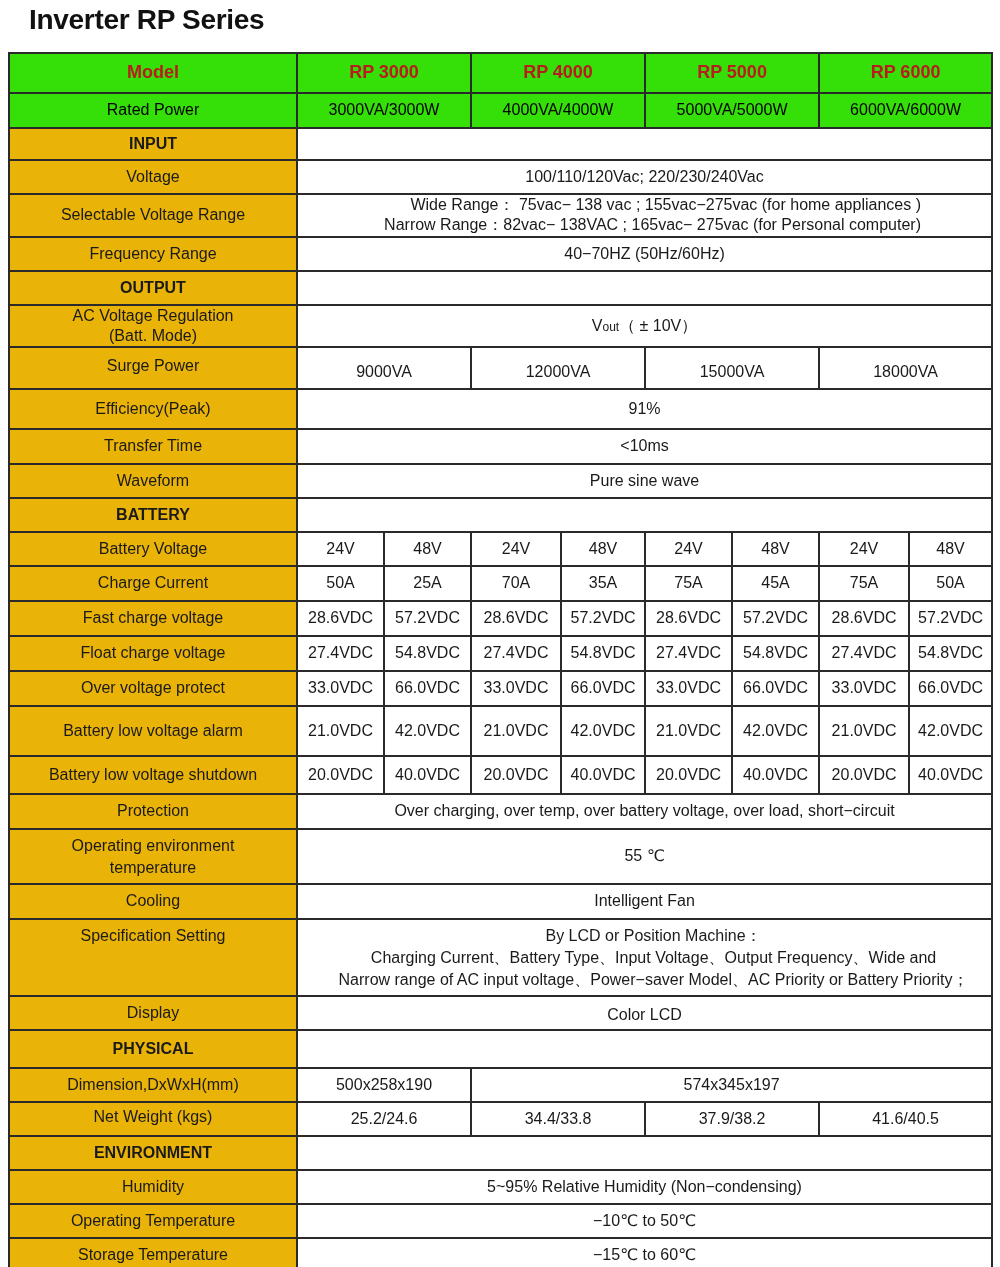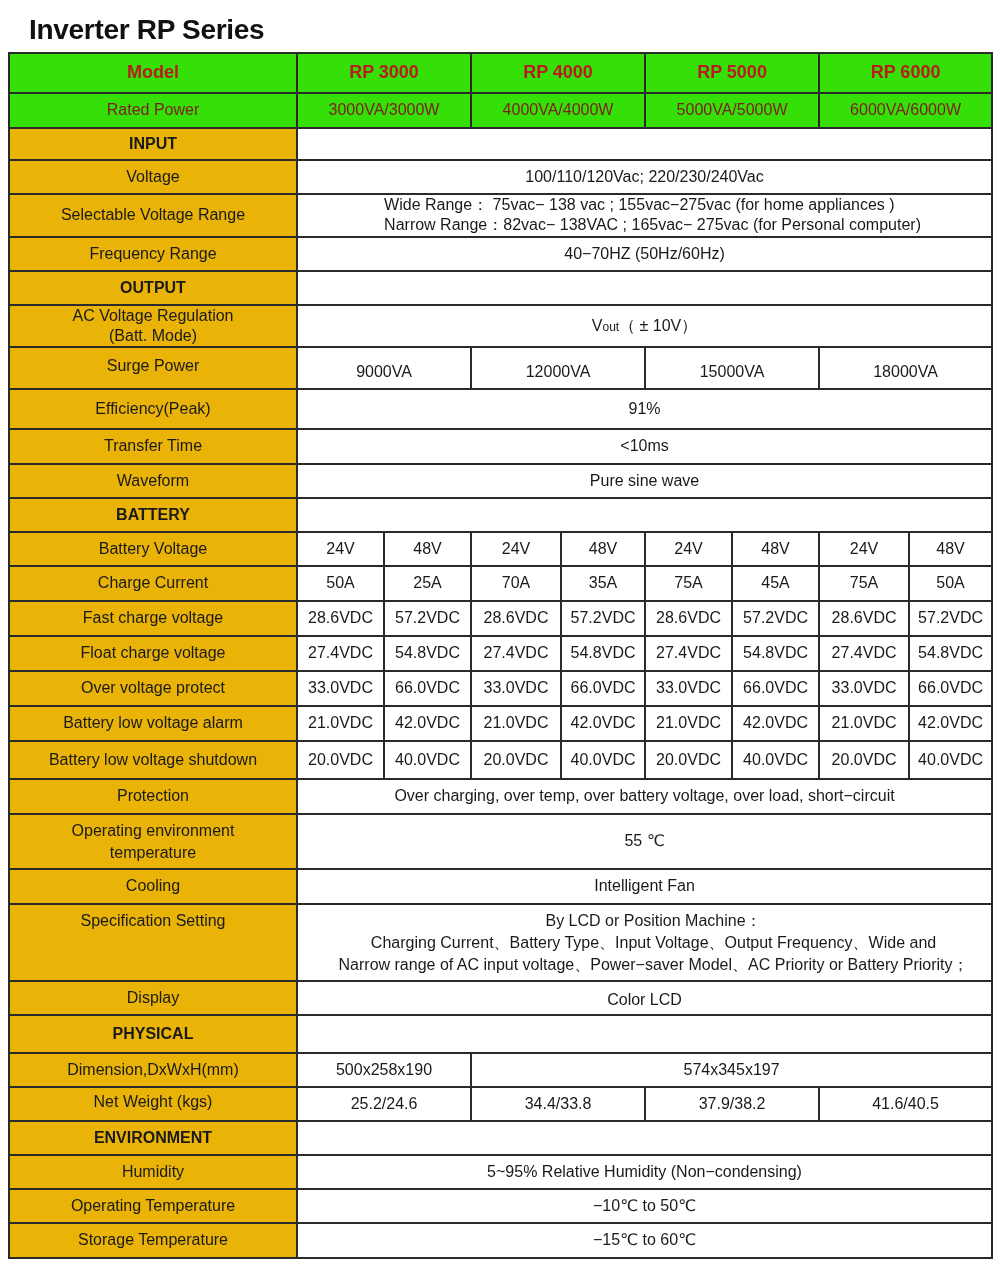--- a/index.html
+++ b/index.html
@@ -1,30 +1,30 @@
 <!DOCTYPE html>
 <html><head>
 <meta charset="utf-8">
 <style>
   html, body { margin: 0; padding: 0; background: #ffffff; }
   body { width: 1000px; height: 1267px; position: relative; overflow: hidden;
          font-family: "Liberation Sans", "DejaVu Sans", sans-serif; color: #1a1a1a; }
-  .title { position: absolute; left: 29px; top: 14px; font-size: 28px; font-weight: bold;
+  .title { position: absolute; left: 29px; top: 4px; font-size: 28px; font-weight: bold;
            letter-spacing: -0.3px; color: #111; margin: 0; }
   table.spec { position: absolute; left: 8px; top: 52px; width: 983px; border-collapse: collapse;
                table-layout: fixed; }
   table.spec td { border: 2px solid #2a2a2a; padding: 0; font-size: 16px; text-align: center;
                   vertical-align: middle; line-height: 1.3; overflow: hidden; }
   td.lbl { text-align: left; padding-left: 35px; background: #eab308; }
   td.sect { font-weight: bold; font-size: 17px; }
   tr.green td { background: #35df08; color: #b91c1c; border-color: #2a2a2a; }
   tr.green td.lbl { background: #35df08; }
   tr.model td { font-size: 18px; font-weight: bold; }
-  tr.rated td { font-size: 16px; font-weight: normal; color: #7f1d1d; }
-  .multi { text-align: left; display: inline-block; margin-left: 16px; }
+  tr.rated td { font-size: 16px; font-weight: normal; color: #000000; }
+  .multi { text-align: right; display: inline-block; margin-left: 16px; }
   .lbl .l2 { display:block; }
   .vsub { font-size: 12px; }
   .spec-setting { text-align: left; padding-left: 18px !important; }
 </style>
 </head>
 <body>
 
 <h1 class="title">Inverter RP Series</h1>
 
 <table class="spec">
@@ -163,21 +163,21 @@
     <td class="lbl">Over voltage protect</td>
     <td>33.0VDC</td>
     <td>66.0VDC</td>
     <td>33.0VDC</td>
     <td>66.0VDC</td>
     <td>33.0VDC</td>
     <td>66.0VDC</td>
     <td>33.0VDC</td>
     <td>66.0VDC</td>
   </tr>
-  <tr style="height:35px">
+  <tr style="height:50px">
     <td class="lbl">Battery low voltage alarm</td>
     <td>21.0VDC</td>
     <td>42.0VDC</td>
     <td>21.0VDC</td>
     <td>42.0VDC</td>
     <td>21.0VDC</td>
     <td>42.0VDC</td>
     <td>21.0VDC</td>
     <td>42.0VDC</td>
   </tr>

